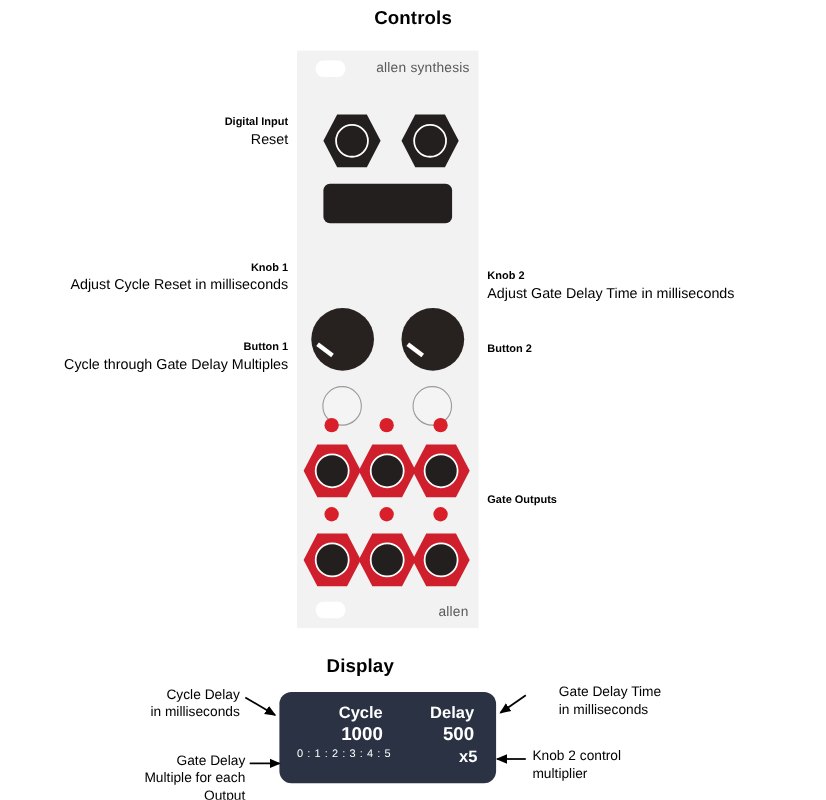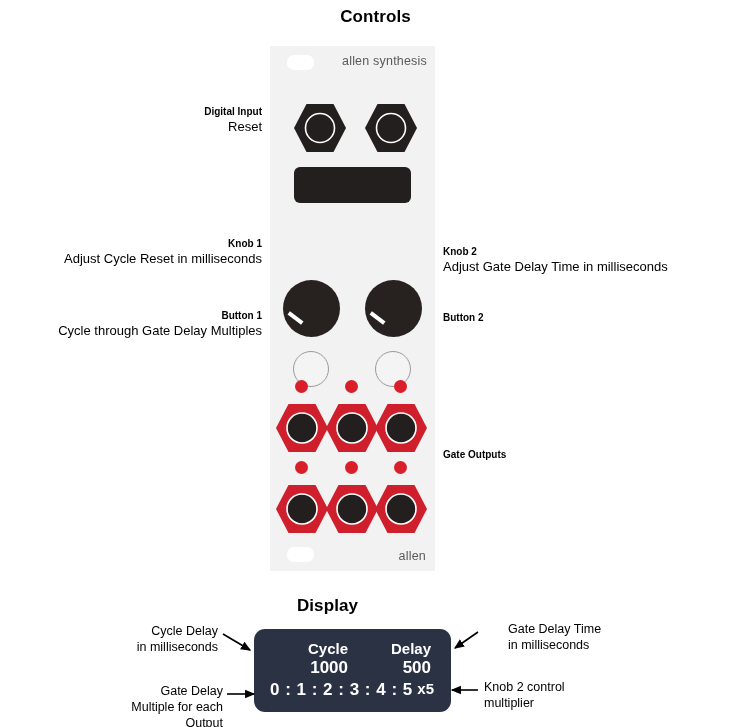--- a/index.html
+++ b/index.html
@@ -129,22 +129,22 @@
     position: absolute;
     text-align: right;
     line-height: 1.22;
   }
   .disp-title { font-size: 15px; font-weight: bold; }
   .disp-value { font-size: 17px; font-weight: bold; }
   .disp-multiples {
     position: absolute;
     left: 16px;
     top: 51px;
-    font-size: 17px;
-    font-weight: bold;
+    font-size: 10px;
+    font-weight: normal;
     letter-spacing: 0.5px;
   }
   .disp-mult {
     position: absolute;
     right: 17px;
     top: 51px;
     font-size: 15px;
     font-weight: bold;
   }
 

